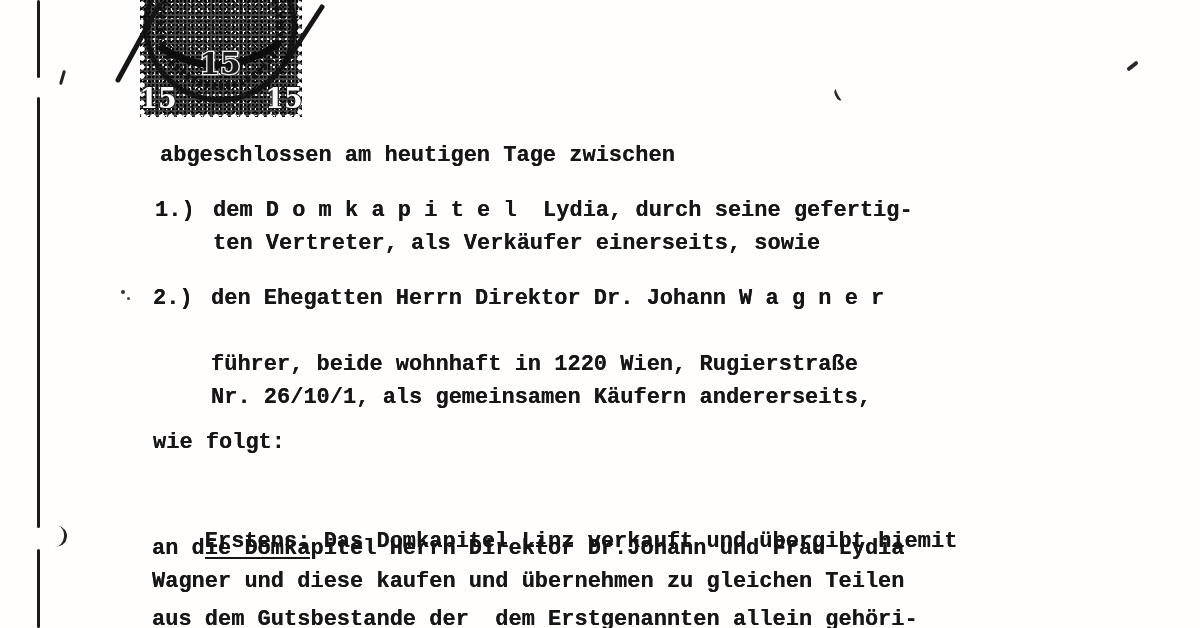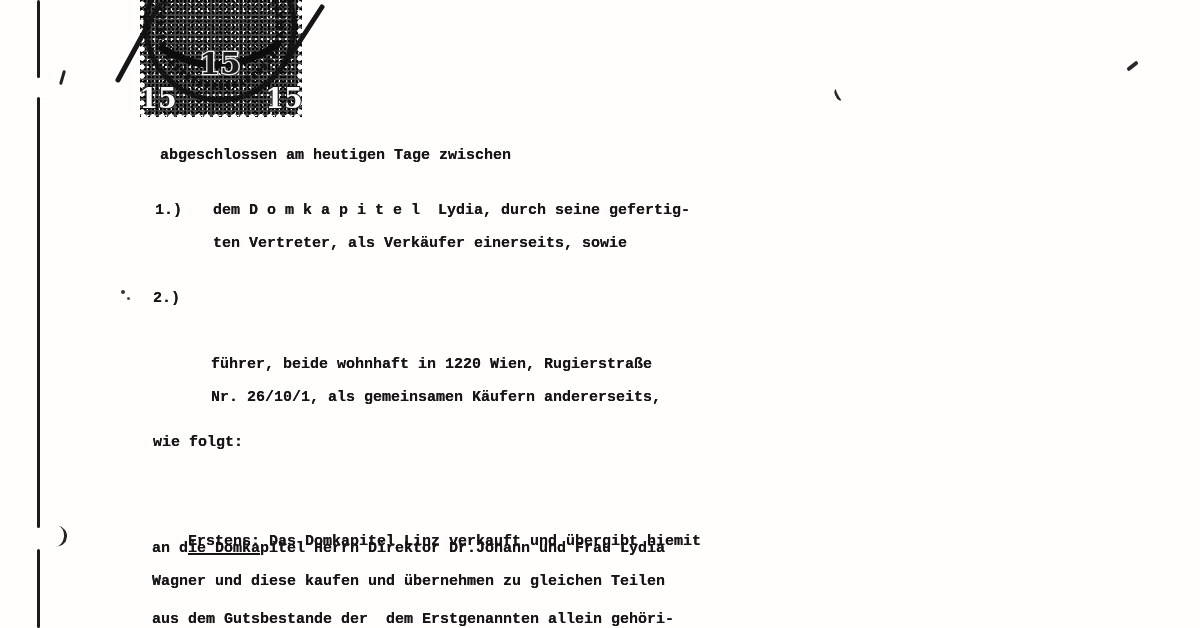--- a/index.html
+++ b/index.html
@@ -7,21 +7,21 @@
     position:relative;
     width:1200px;height:628px;
     background:#fffefd;
     overflow:hidden;
     font-family:"Liberation Mono","DejaVu Sans Mono",monospace;
     font-weight:700;
     color:#161616;
   }
   .tline{
     position:absolute;
-    font-size:15px;
+    font-size:22px;
     line-height:27px;
     white-space:pre;
     letter-spacing:0px;
     text-shadow:0 0 0.6px rgba(10,10,10,.85);
   }
   .underlined{
     border-bottom:2.6px solid #161616;
     padding-bottom:3px;
   }
   
@@ -104,20 +104,21 @@
     </svg>
   </div>
 
   <div class="tline" style="left:160px;top:142px;">abgeschlossen am heutigen Tage zwischen</div>
 
   <div class="tline" style="left:155px;top:197px;">1.)</div>
   <div class="tline" style="left:213px;top:197px;">dem D o m k a p i t e l  Lydia, durch seine gefertig-</div>
   <div class="tline" style="left:213px;top:230px;">ten Vertreter, als Verkäufer einerseits, sowie</div>
 
   <div class="tline" style="left:153px;top:285px;">2.)</div>
+  <div class="tline" style="left:211px;top:285px;">den Ehegatten Herrn Direktor Dr. Johann W a g n e r</div>
   <div class="tline" style="left:211px;top:351px;">führer, beide wohnhaft in 1220 Wien, Rugierstraße</div>
   <div class="tline" style="left:211px;top:384px;">Nr. 26/10/1, als gemeinsamen Käufern andererseits,</div>
 
   <div class="tline" style="left:153px;top:429px;">wie folgt:</div>
 
   <div class="tline" style="left:152px;top:501px;">
     <span class="underlined">Erstens:</span><span> Das Domkapitel Linz verkauft und übergibt hiemit</span>
   </div>
   <div class="tline" style="left:152px;top:535px;">an die Domkapitel Herrn Direktor Dr.Johann und Frau Lydia</div>
   <div class="tline" style="left:152px;top:568px;">Wagner und diese kaufen und übernehmen zu gleichen Teilen</div>

